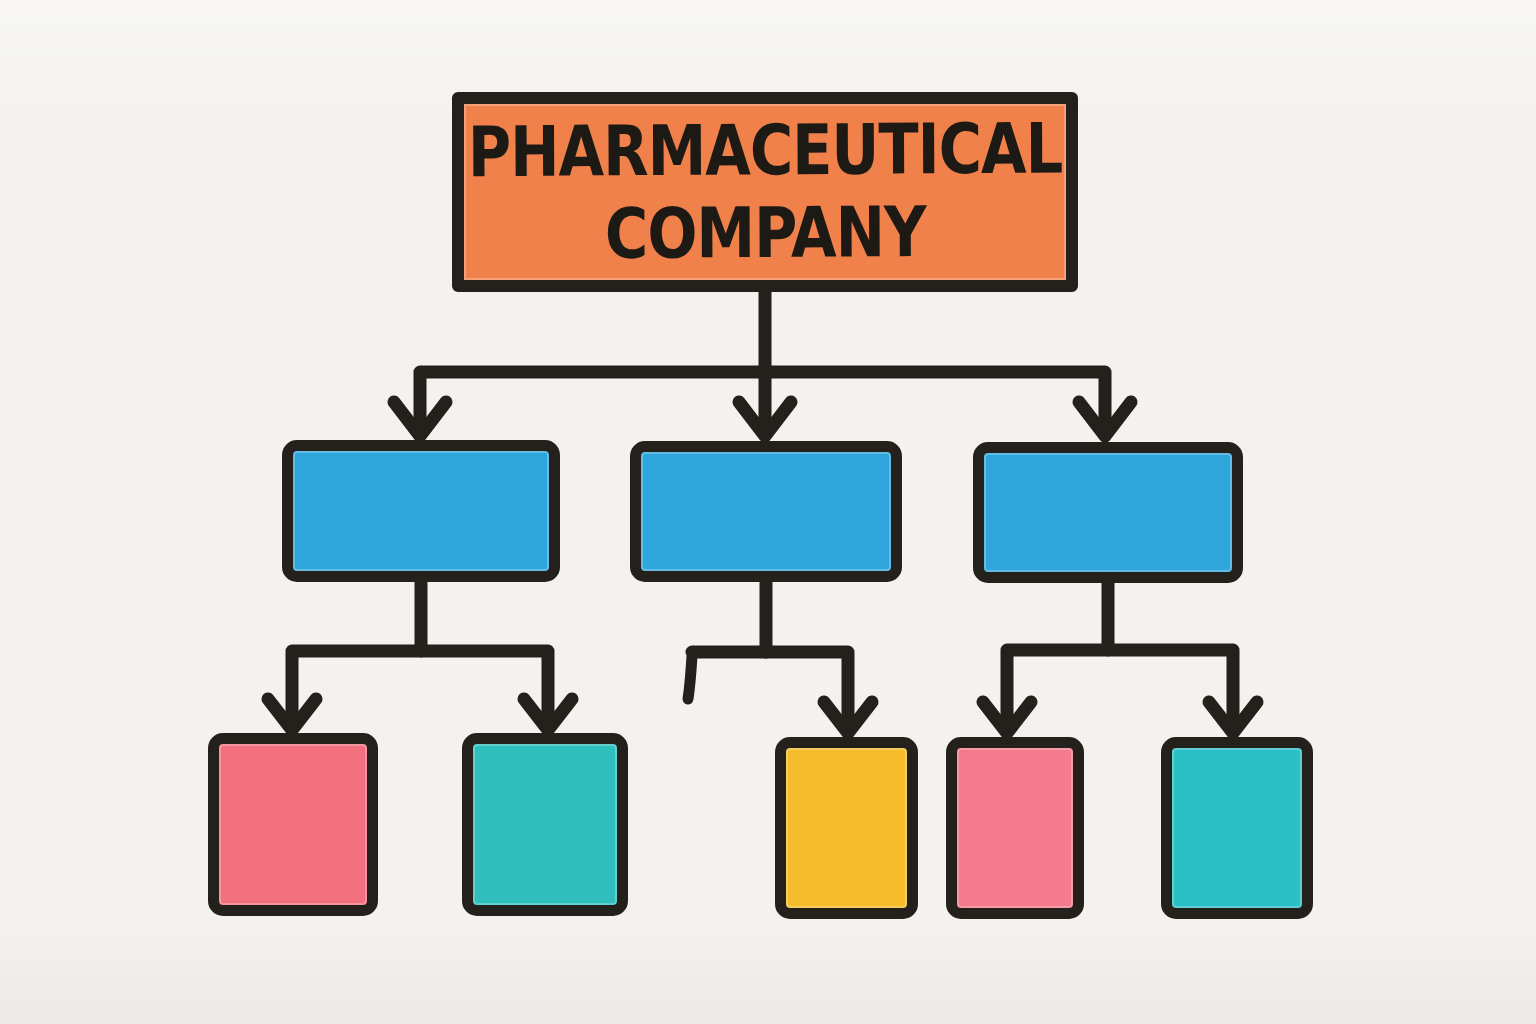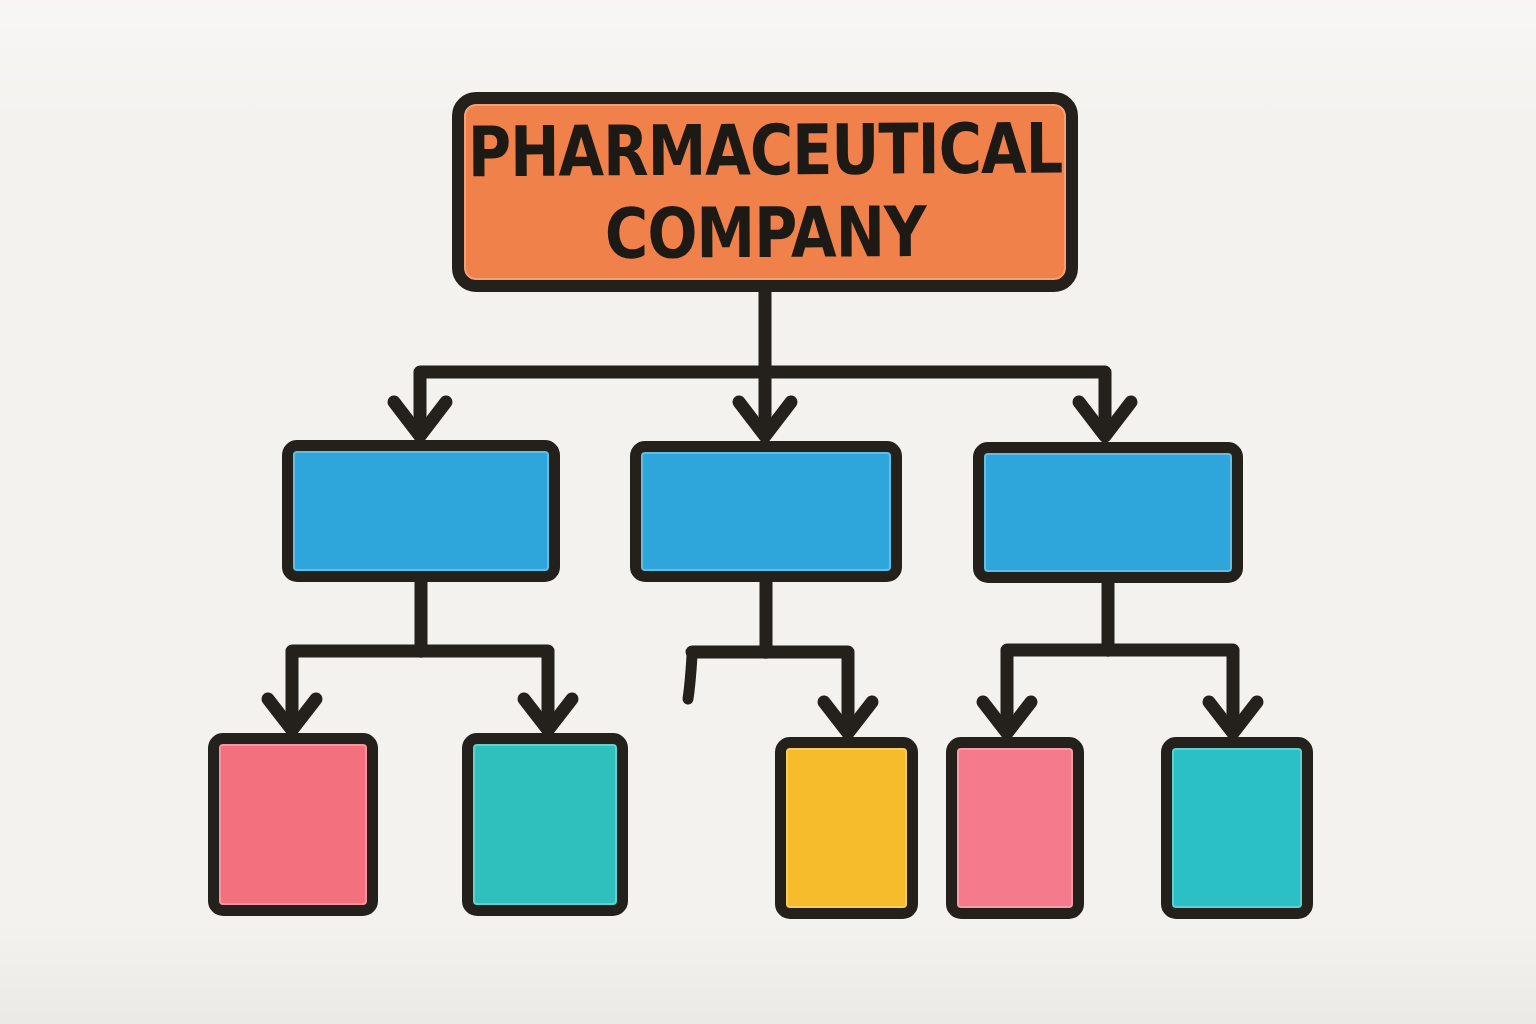--- a/index.html
+++ b/index.html
@@ -45,21 +45,21 @@
     position: absolute;
     border: 11px solid var(--line);
     border-radius: 15px;
     box-shadow: inset 0 0 0 2px rgba(255,255,255,0.25);
   }
 
   .node.root {
     left: 452px; top: 92px;
     width: 626px; height: 200px;
     border-width: 12px;
-    border-radius: 24px;
+    border-radius: 6px;
     background: var(--orange);
     display: flex;
     flex-direction: column;
     align-items: center;
     justify-content: center;
   }
 
   .root-title {
     text-align: center;
     color: var(--text);

